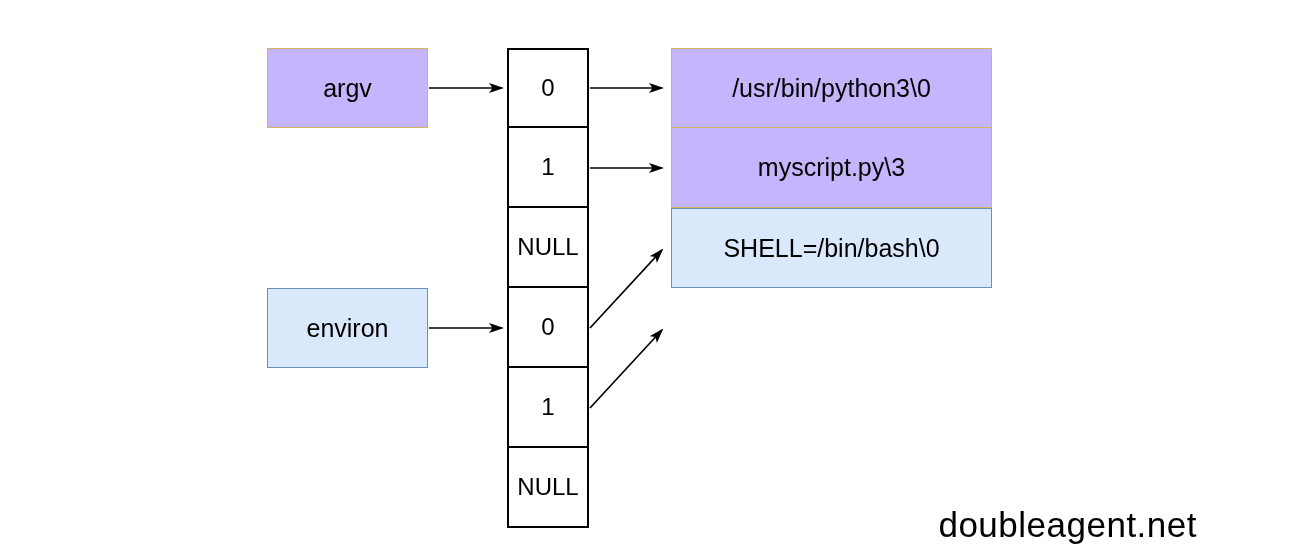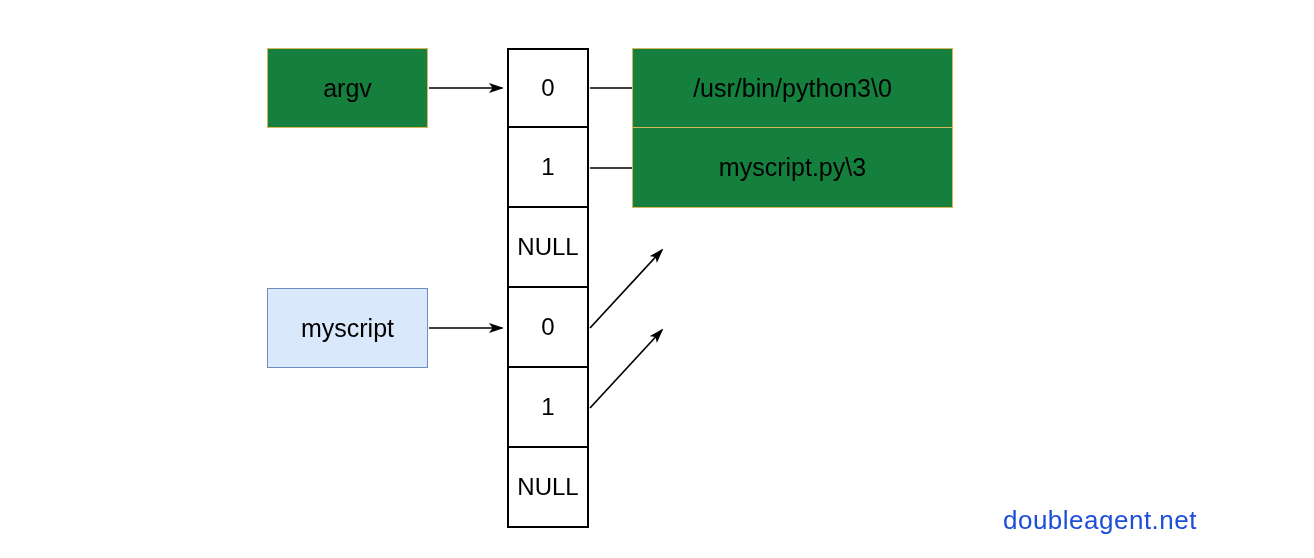--- a/index.html
+++ b/index.html
@@ -20,43 +20,43 @@
   .box {
     position: absolute;
     box-sizing: border-box;
     display: flex;
     align-items: center;
     justify-content: center;
     font-size: 25px;
     color: #000000;
     white-space: nowrap;
   }
-  .yellow { background: #15803d; border: 1.5px solid #D6B656; text-align: right; }
+  .yellow { background: #c4b5fd; border: 1.5px solid #D6B656; text-align: right; }
   .blue   { background: #DAE8FC; border: 1.5px solid #6C8EBF; }
   .pointer { left: 267px; width: 161px; height: 80px; }
-  .sbox    { left: 632px; width: 321px; height: 80px; }
+  .sbox    { left: 671px; width: 321px; height: 80px; }
   .cell {
     position: absolute;
     left: 507px; width: 82px; height: 80px;
     box-sizing: border-box;
     background: #FFFFFF;
     border: 2px solid #000000;
     display: flex;
     align-items: center;
     justify-content: center;
     font-size: 24px;
     color: #000000;
   }
   .no-top { border-top: none; }
   .watermark {
     position: absolute;
     right: 117px;
     top: 505px;
-    font-size: 26px;
-    color: #1d4ed8;
+    font-size: 35px;
+    color: #000000;
     letter-spacing: 0.5px;
   }
 </style>
 </head>
 <body>
 
 <div class="canvas">
 
   <svg class="arrows" viewBox="0 0 1314 558" xmlns="http://www.w3.org/2000/svg">
     <defs>
@@ -69,32 +69,35 @@
     <line x1="590" y1="88" x2="662" y2="88" stroke="#000000" stroke-width="1.7" marker-end="url(#arrowhead)"></line>
     <line x1="590" y1="168" x2="662" y2="168" stroke="#000000" stroke-width="1.7" marker-end="url(#arrowhead)"></line>
     <line x1="590" y1="328" x2="662" y2="250" stroke="#000000" stroke-width="1.7" marker-end="url(#arrowhead)"></line>
     <line x1="590" y1="408" x2="662" y2="330" stroke="#000000" stroke-width="1.7" marker-end="url(#arrowhead)"></line>
   </svg>
 
   <div class="box yellow pointer" style="top:48px">
     <span>argv</span>
   </div>
   <div class="box blue pointer" style="top:288px">
-    <span>myscript</span>
+    <span>environ</span>
   </div>
 
   <div class="cell" style="top:48px">0</div>
   <div class="cell no-top" style="top:128px">1</div>
   <div class="cell no-top" style="top:208px">NULL</div>
   <div class="cell no-top" style="top:288px">0</div>
   <div class="cell no-top" style="top:368px">1</div>
   <div class="cell no-top" style="top:448px">NULL</div>
 
   <div class="box yellow sbox" style="top:48px">
     <span>/usr/bin/python3\0</span>
   </div>
   <div class="box yellow sbox no-top" style="top:128px">
     <span>myscript.py\3</span>
   </div>
+  <div class="box blue sbox" style="top:208px">
+    <span>SHELL=/bin/bash\0</span>
+  </div>
 
   <div class="watermark">doubleagent.net</div>
 
 </div>
 
 </body></html>

